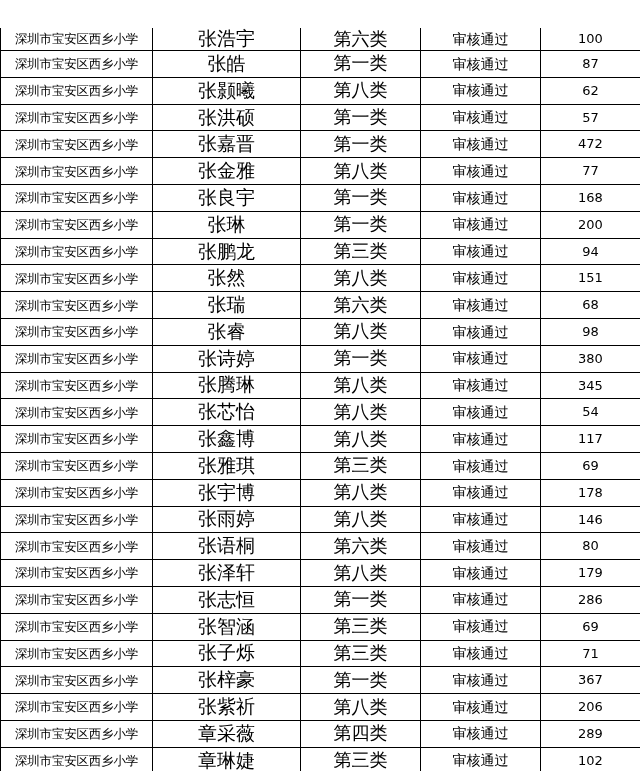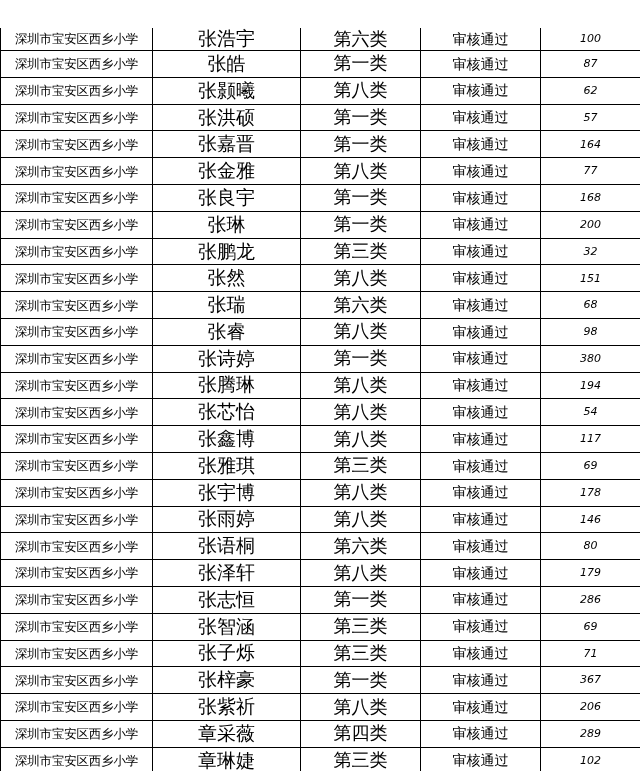--- a/index.html
+++ b/index.html
@@ -51,24 +51,23 @@
   td.name {
     font-size: 19px;
   }
   td.cat {
     font-size: 18px;
   }
   td.status {
     font-size: 14px;
   }
   td.score {
-    font-size: 11px;
+    font-size: 13px;
     padding-right: 10px;
     text-align: right;
-    font-style: italic;
   }
   
   tr.first-row td {
     height: 22px;
     border-top: none;
   }
 </style>
 </head>
 <body>
 
@@ -108,21 +107,21 @@
           <td class="name">张洪硕</td>
           <td class="cat">第一类</td>
           <td class="status">审核通过</td>
           <td class="score">57</td>
         </tr>
         <tr>
           <td class="school">深圳市宝安区西乡小学</td>
           <td class="name">张嘉晋</td>
           <td class="cat">第一类</td>
           <td class="status">审核通过</td>
-          <td class="score">164</td>
+          <td class="score">472</td>
         </tr>
         <tr>
           <td class="school">深圳市宝安区西乡小学</td>
           <td class="name">张金雅</td>
           <td class="cat">第八类</td>
           <td class="status">审核通过</td>
           <td class="score">77</td>
         </tr>
         <tr>
           <td class="school">深圳市宝安区西乡小学</td>
@@ -136,21 +135,21 @@
           <td class="name">张琳</td>
           <td class="cat">第一类</td>
           <td class="status">审核通过</td>
           <td class="score">200</td>
         </tr>
         <tr>
           <td class="school">深圳市宝安区西乡小学</td>
           <td class="name">张鹏龙</td>
           <td class="cat">第三类</td>
           <td class="status">审核通过</td>
-          <td class="score">32</td>
+          <td class="score">94</td>
         </tr>
         <tr>
           <td class="school">深圳市宝安区西乡小学</td>
           <td class="name">张然</td>
           <td class="cat">第八类</td>
           <td class="status">审核通过</td>
           <td class="score">151</td>
         </tr>
         <tr>
           <td class="school">深圳市宝安区西乡小学</td>
@@ -171,21 +170,21 @@
           <td class="name">张诗婷</td>
           <td class="cat">第一类</td>
           <td class="status">审核通过</td>
           <td class="score">380</td>
         </tr>
         <tr>
           <td class="school">深圳市宝安区西乡小学</td>
           <td class="name">张腾琳</td>
           <td class="cat">第八类</td>
           <td class="status">审核通过</td>
-          <td class="score">194</td>
+          <td class="score">345</td>
         </tr>
         <tr>
           <td class="school">深圳市宝安区西乡小学</td>
           <td class="name">张芯怡</td>
           <td class="cat">第八类</td>
           <td class="status">审核通过</td>
           <td class="score">54</td>
         </tr>
         <tr>
           <td class="school">深圳市宝安区西乡小学</td>

